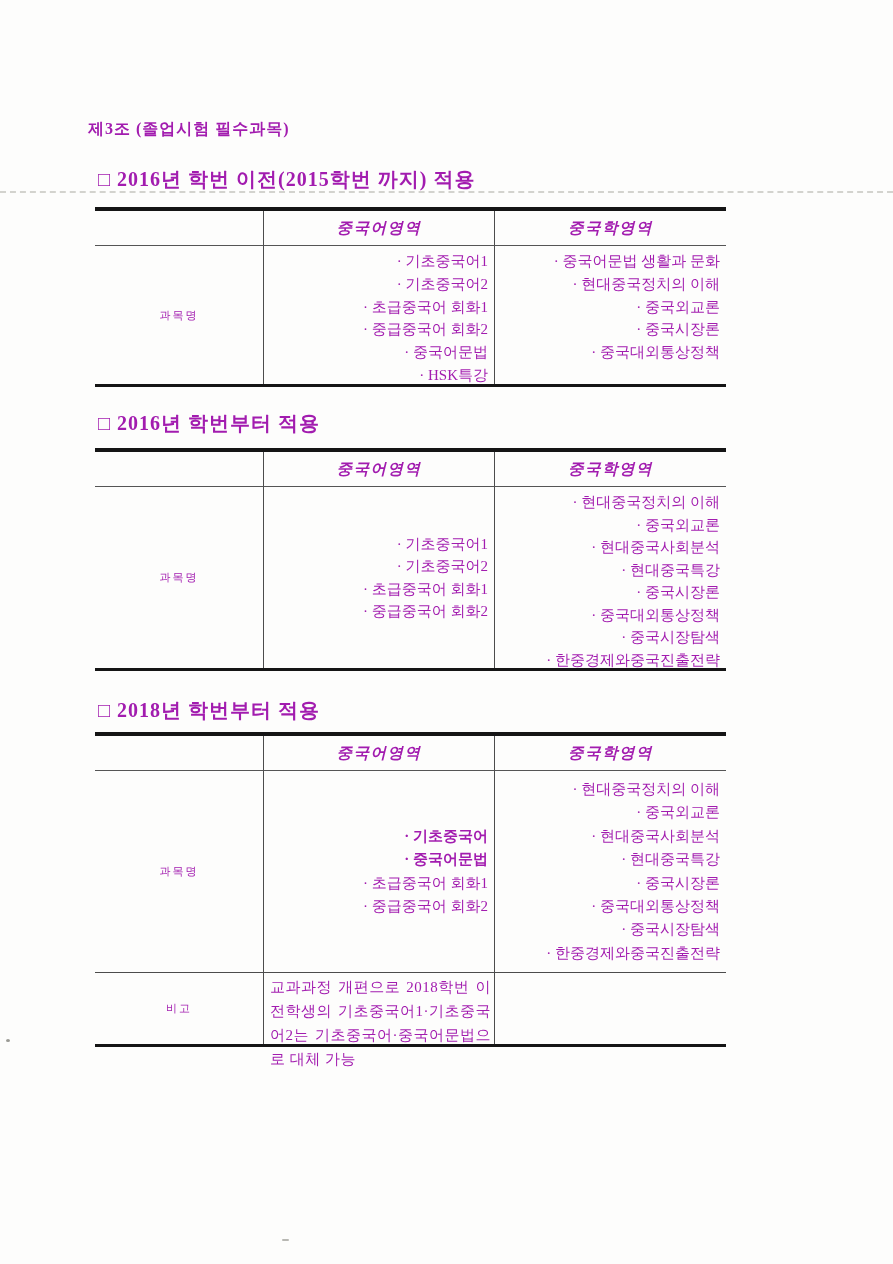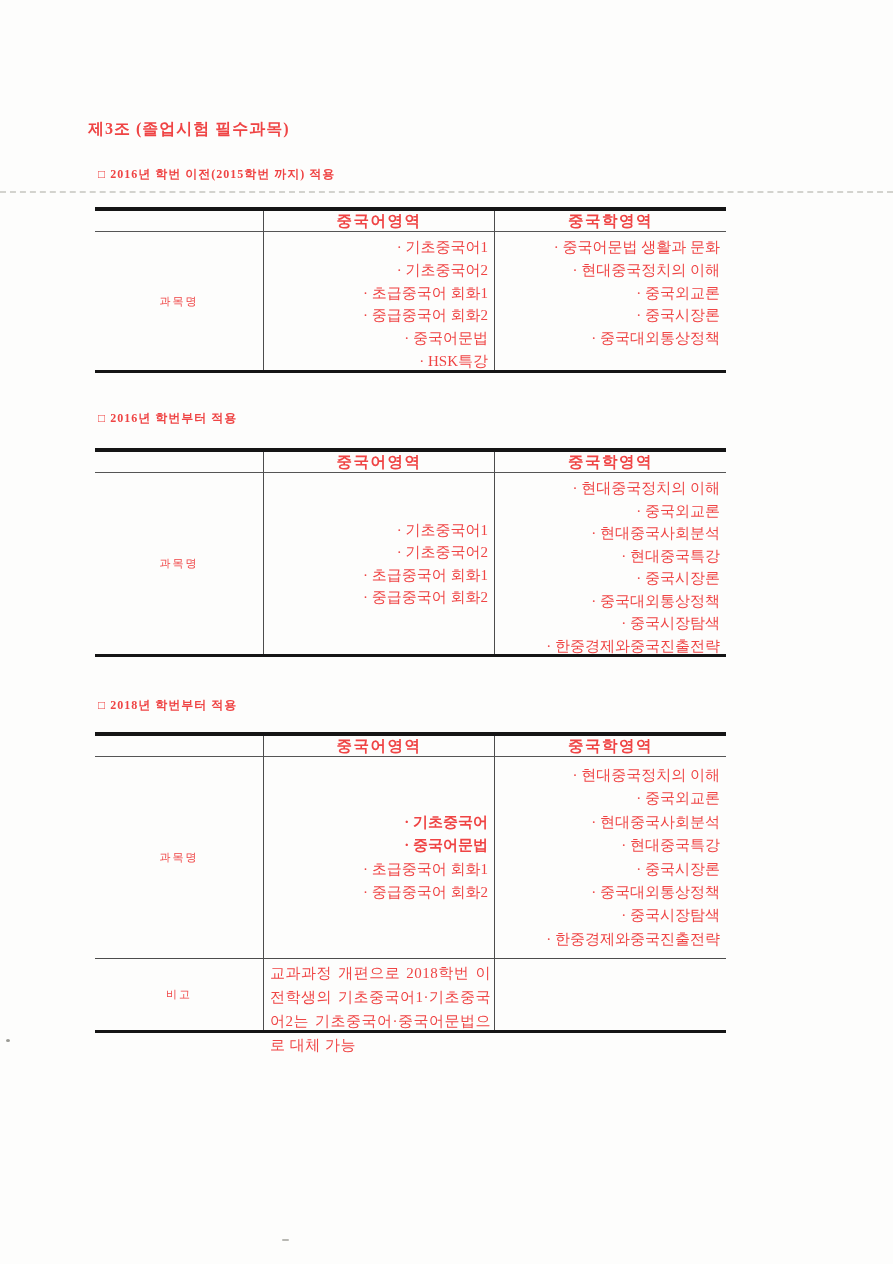--- a/index.html
+++ b/index.html
@@ -3,30 +3,30 @@
 <meta charset="utf-8">
 <style>
   html,body{margin:0;padding:0;background:#e8e8e8;}
   .page{
     position:relative;
     width:893px;height:1264px;
     margin:0 auto;
     background:#fefefdf5;
     background-color:#fdfdfc;
     font-family:"Liberation Serif","DejaVu Serif",serif;
-    color:#ef4444;
+    color:#a21caf;
     overflow:hidden;
   }
   .doc-title{
     position:absolute;left:88px;top:119px;
     font-size:16px;font-weight:bold;letter-spacing:1px;
   }
   .section-heading{
     position:absolute;left:90px;
-    font-size:12px;font-weight:bold;letter-spacing:1px;padding-left:8px;
+    font-size:20px;font-weight:bold;letter-spacing:1px;padding-left:8px;
   }
   .heading-1{top:166px;}
   .heading-2{top:410px;}
   .heading-3{top:697px;}
   .scan-dashed-line{
     position:absolute;left:0;top:191px;width:893px;height:0;
     border-top:2px dashed #c6c6bf;opacity:.75;
   }
   .speck{position:absolute;background:#9a9a94;border-radius:50%;}
   .speck-a{left:6px;top:1039px;width:4px;height:3px;}
@@ -40,24 +40,24 @@
     border-bottom:3px solid #151515;
     box-sizing:border-box;
   }
   .table-1{top:207px;}
   .table-2{top:448px;}
   .table-3{top:732px;}
 
   .cell{box-sizing:border-box;position:relative;}
   .v-line{border-left:1.5px solid #4c4c4c;}
   .header-cell{
-    height:21px;
+    height:35px;
     border-bottom:1.5px solid #555;
     display:flex;align-items:center;justify-content:center;
-    font-weight:bold;font-size:15.5px;letter-spacing:1.5px;
+    font-weight:bold;font-size:15.5px;letter-spacing:1.5px;font-style:italic;
   }
   .label-cell{
     display:flex;align-items:center;justify-content:center;
     font-size:11px;letter-spacing:2px;
   }
   .body-cell{padding:0;}
   .course-list{
     list-style:none;margin:0;padding:4px 6px 4px 8px;
     font-size:15px;
     text-align:right;

